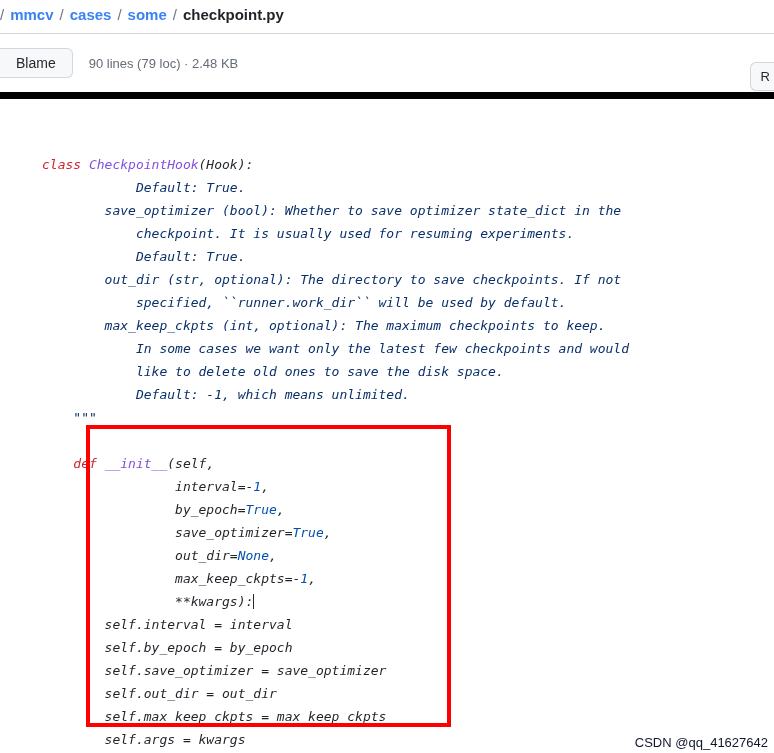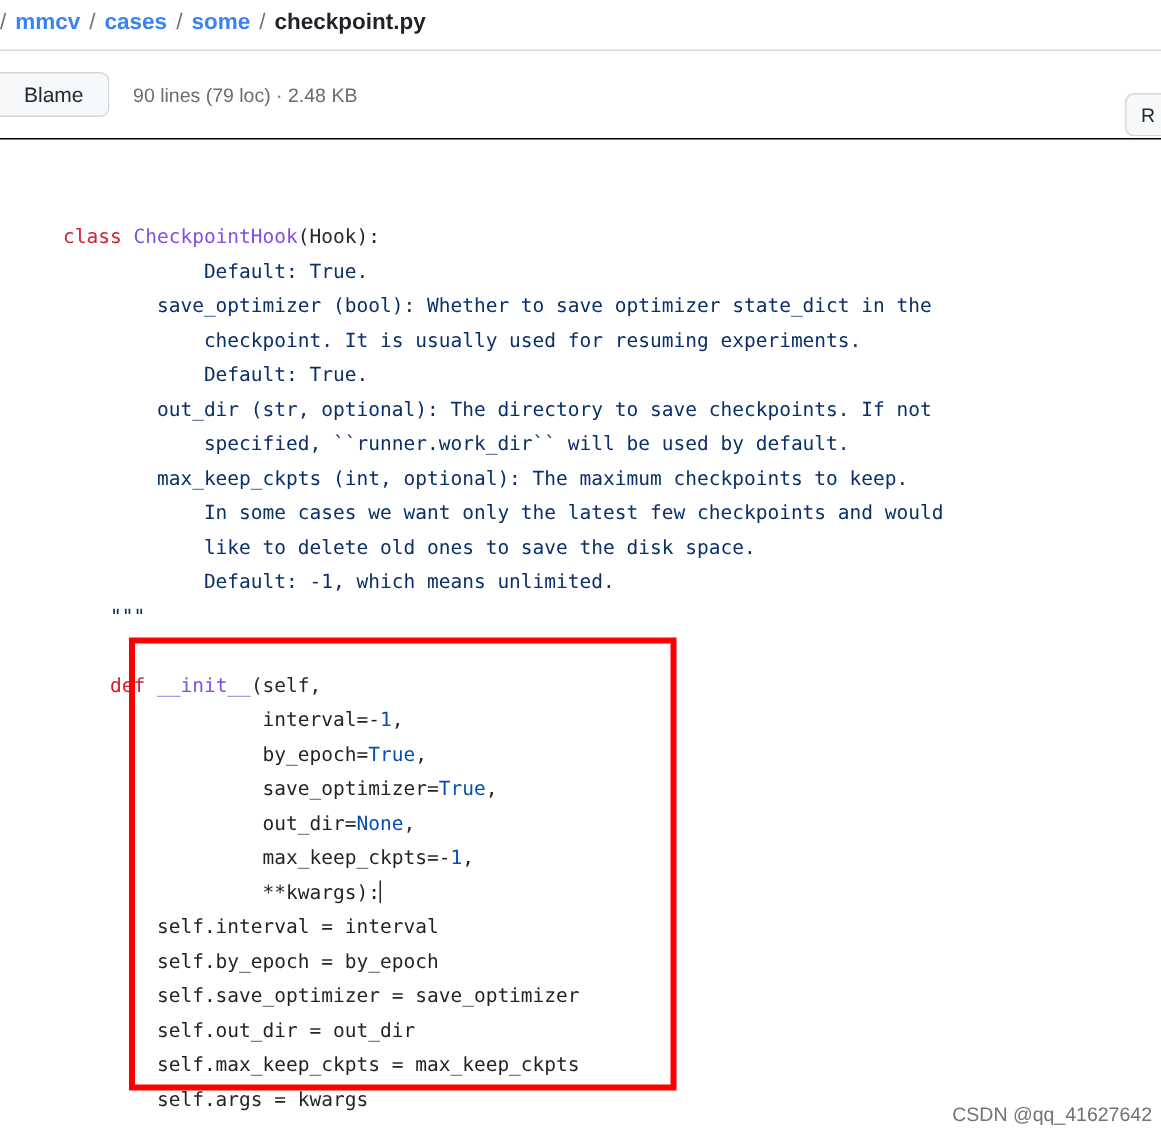--- a/index.html
+++ b/index.html
@@ -22,21 +22,21 @@
       gap: 6px;
     }
     .breadcrumb .sep { color: #6e7781; }
     .breadcrumb a { color: #3b82f6; text-decoration: none; font-weight: bold; }
     .breadcrumb b { font-weight: 700; }
     .toolbar {
       padding: 14px 0 14px 0;
       display: flex;
       align-items: center;
       gap: 16px;
-      border-bottom: 1px solid #000000;
+      border-bottom: 7px solid #000000;
     }
     .blame-btn {
       border: 1px solid #d0d7de;
       border-radius: 0 6px 6px 0;
       background: #f6f8fa;
       padding: 6px 16px;
       font-size: 14px;
       color: #24292f;
       border-left: none;
       cursor: pointer;
@@ -54,20 +54,21 @@
       font-size: 13px;
       color: #24292f;
     }
     .code-area {
       padding: 8px 0 0 42px;
       font-family: ui-monospace, SFMono-Regular, "SF Mono", Menlo, Consolas, monospace;
       font-size: 13px;
       line-height: 23px;
       white-space: pre;
       position: relative;
+      font-style: italic;
     }
     .kw { color: #cf222e; }
     .fn { color: #8250df; }
     .str-doc { color: #0a3069; }
     .num { color: #0550ae; }
     .paren { color: #24292f; }
     .self { color: #24292f; }
     .true { color: #0550ae; }
     .none { color: #0550ae; }
     .red-box {
@@ -85,21 +86,21 @@
       height: 15px;
       background: #24292f;
       vertical-align: middle;
       margin-bottom: 2px;
     }
     .watermark {
       position: absolute;
       right: 6px;
       bottom: 3px;
       font-size: 13px;
-      color: #737373;
+      color: #0f172a;
       font-family: Arial, sans-serif;
     }
   </style>
 </head>
 <body>
 
 <div class="breadcrumb">
   <span class="sep">/</span>
   <a href="#">mmcv</a>
   <span class="sep">/</span>

